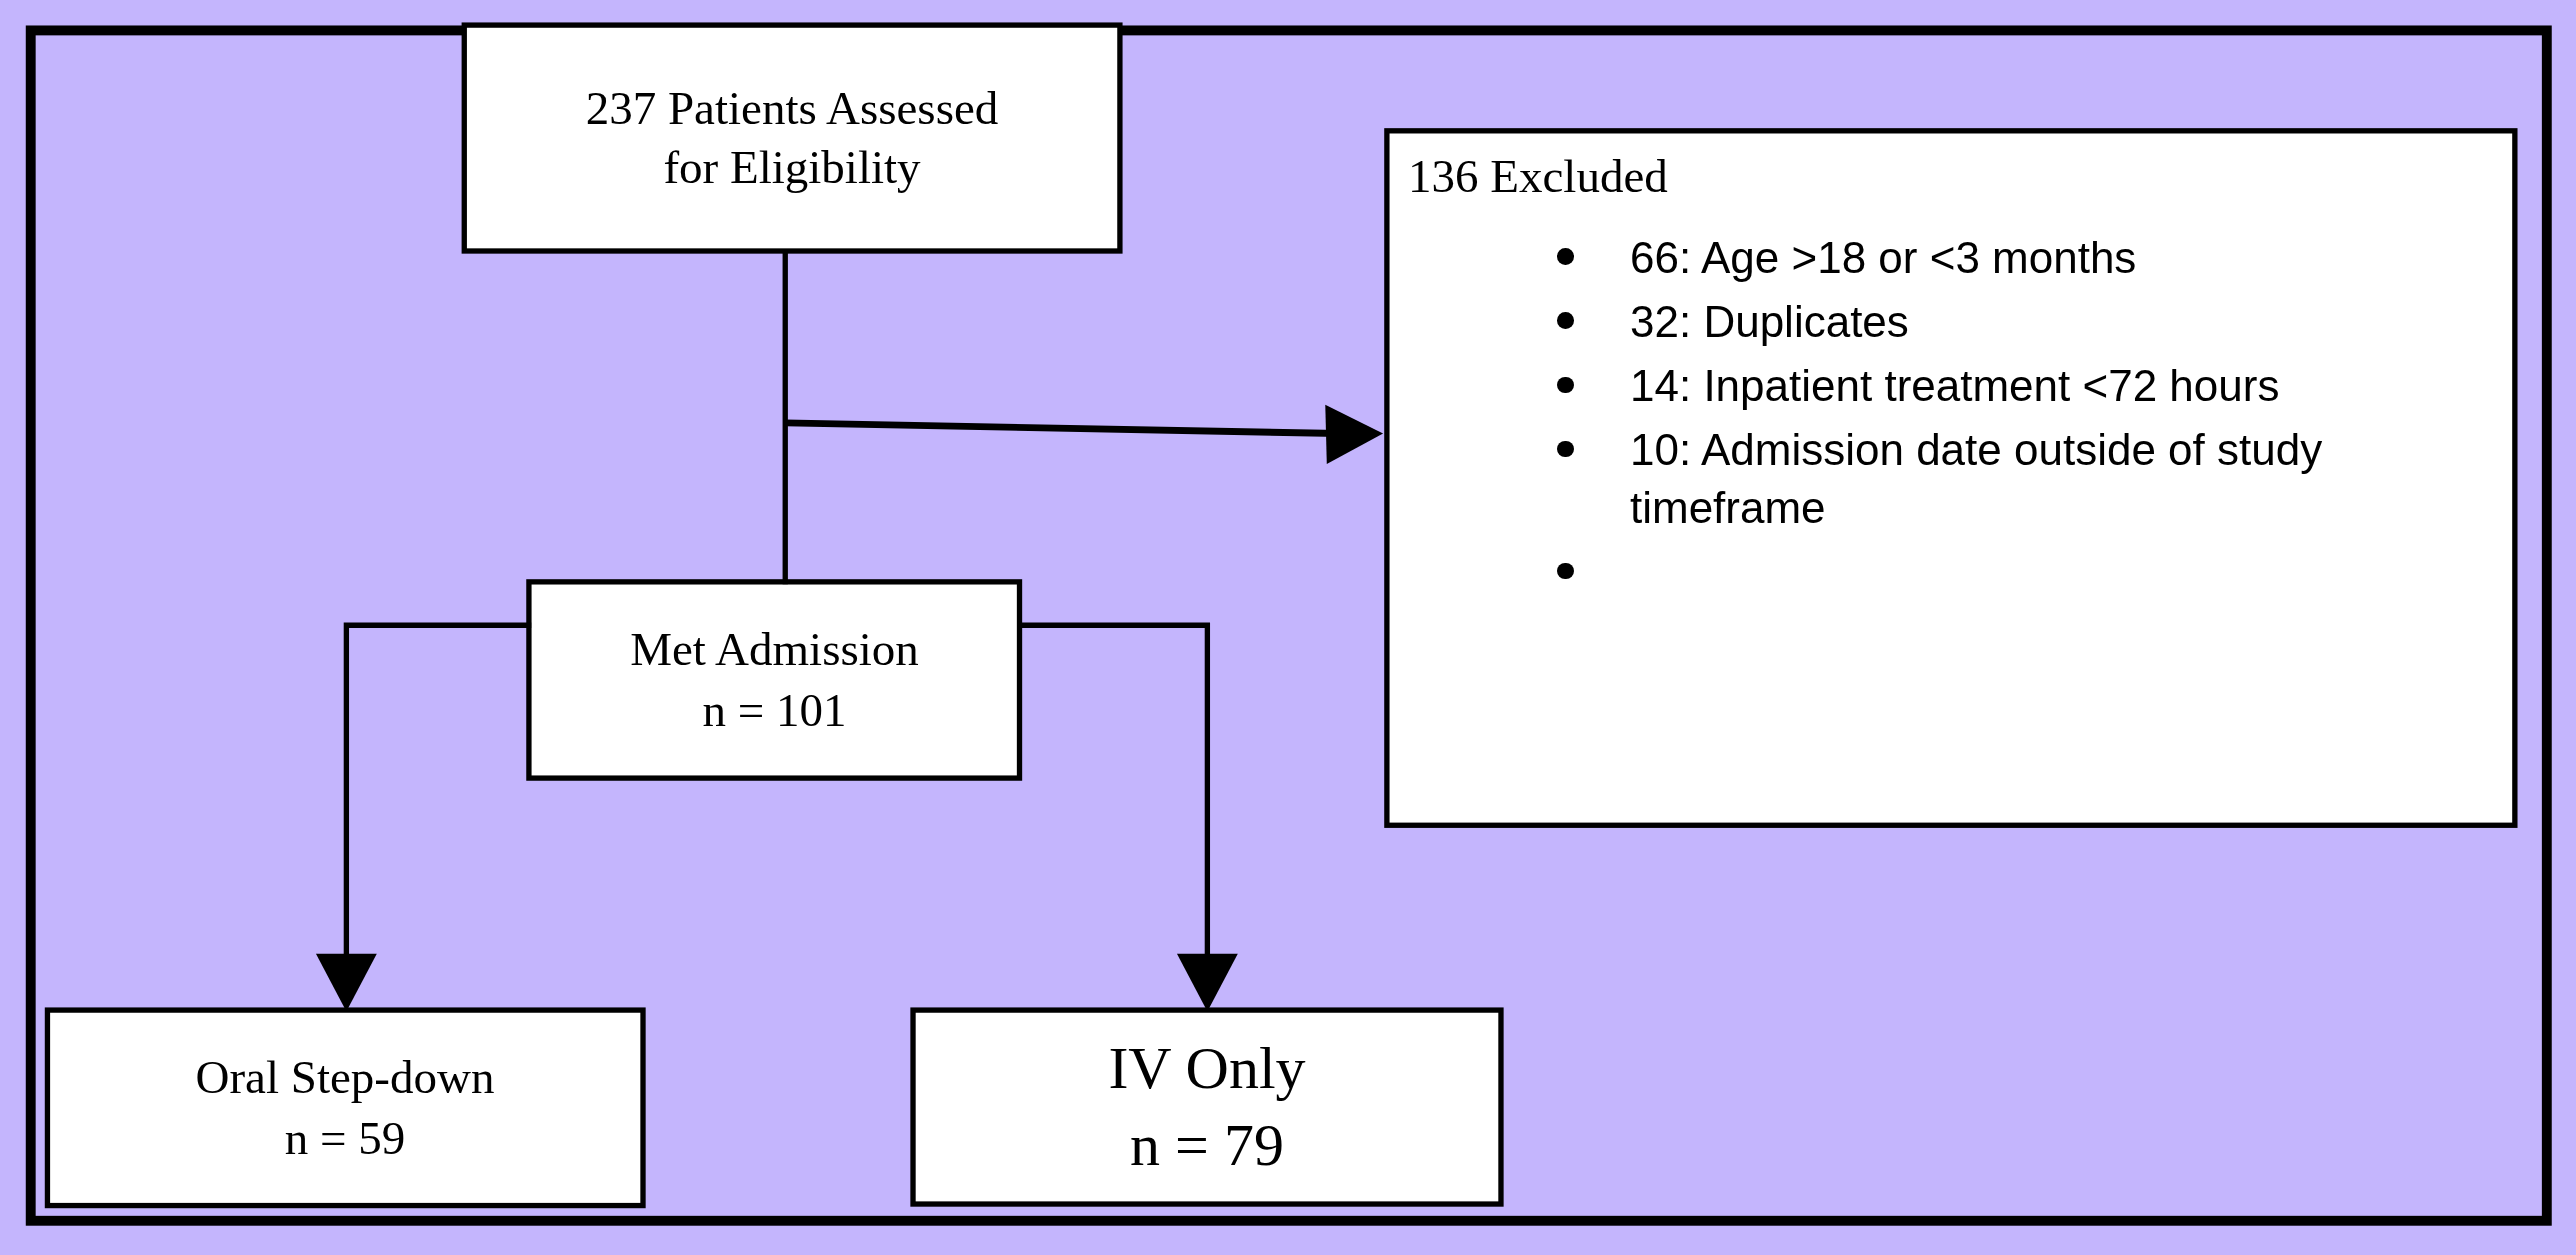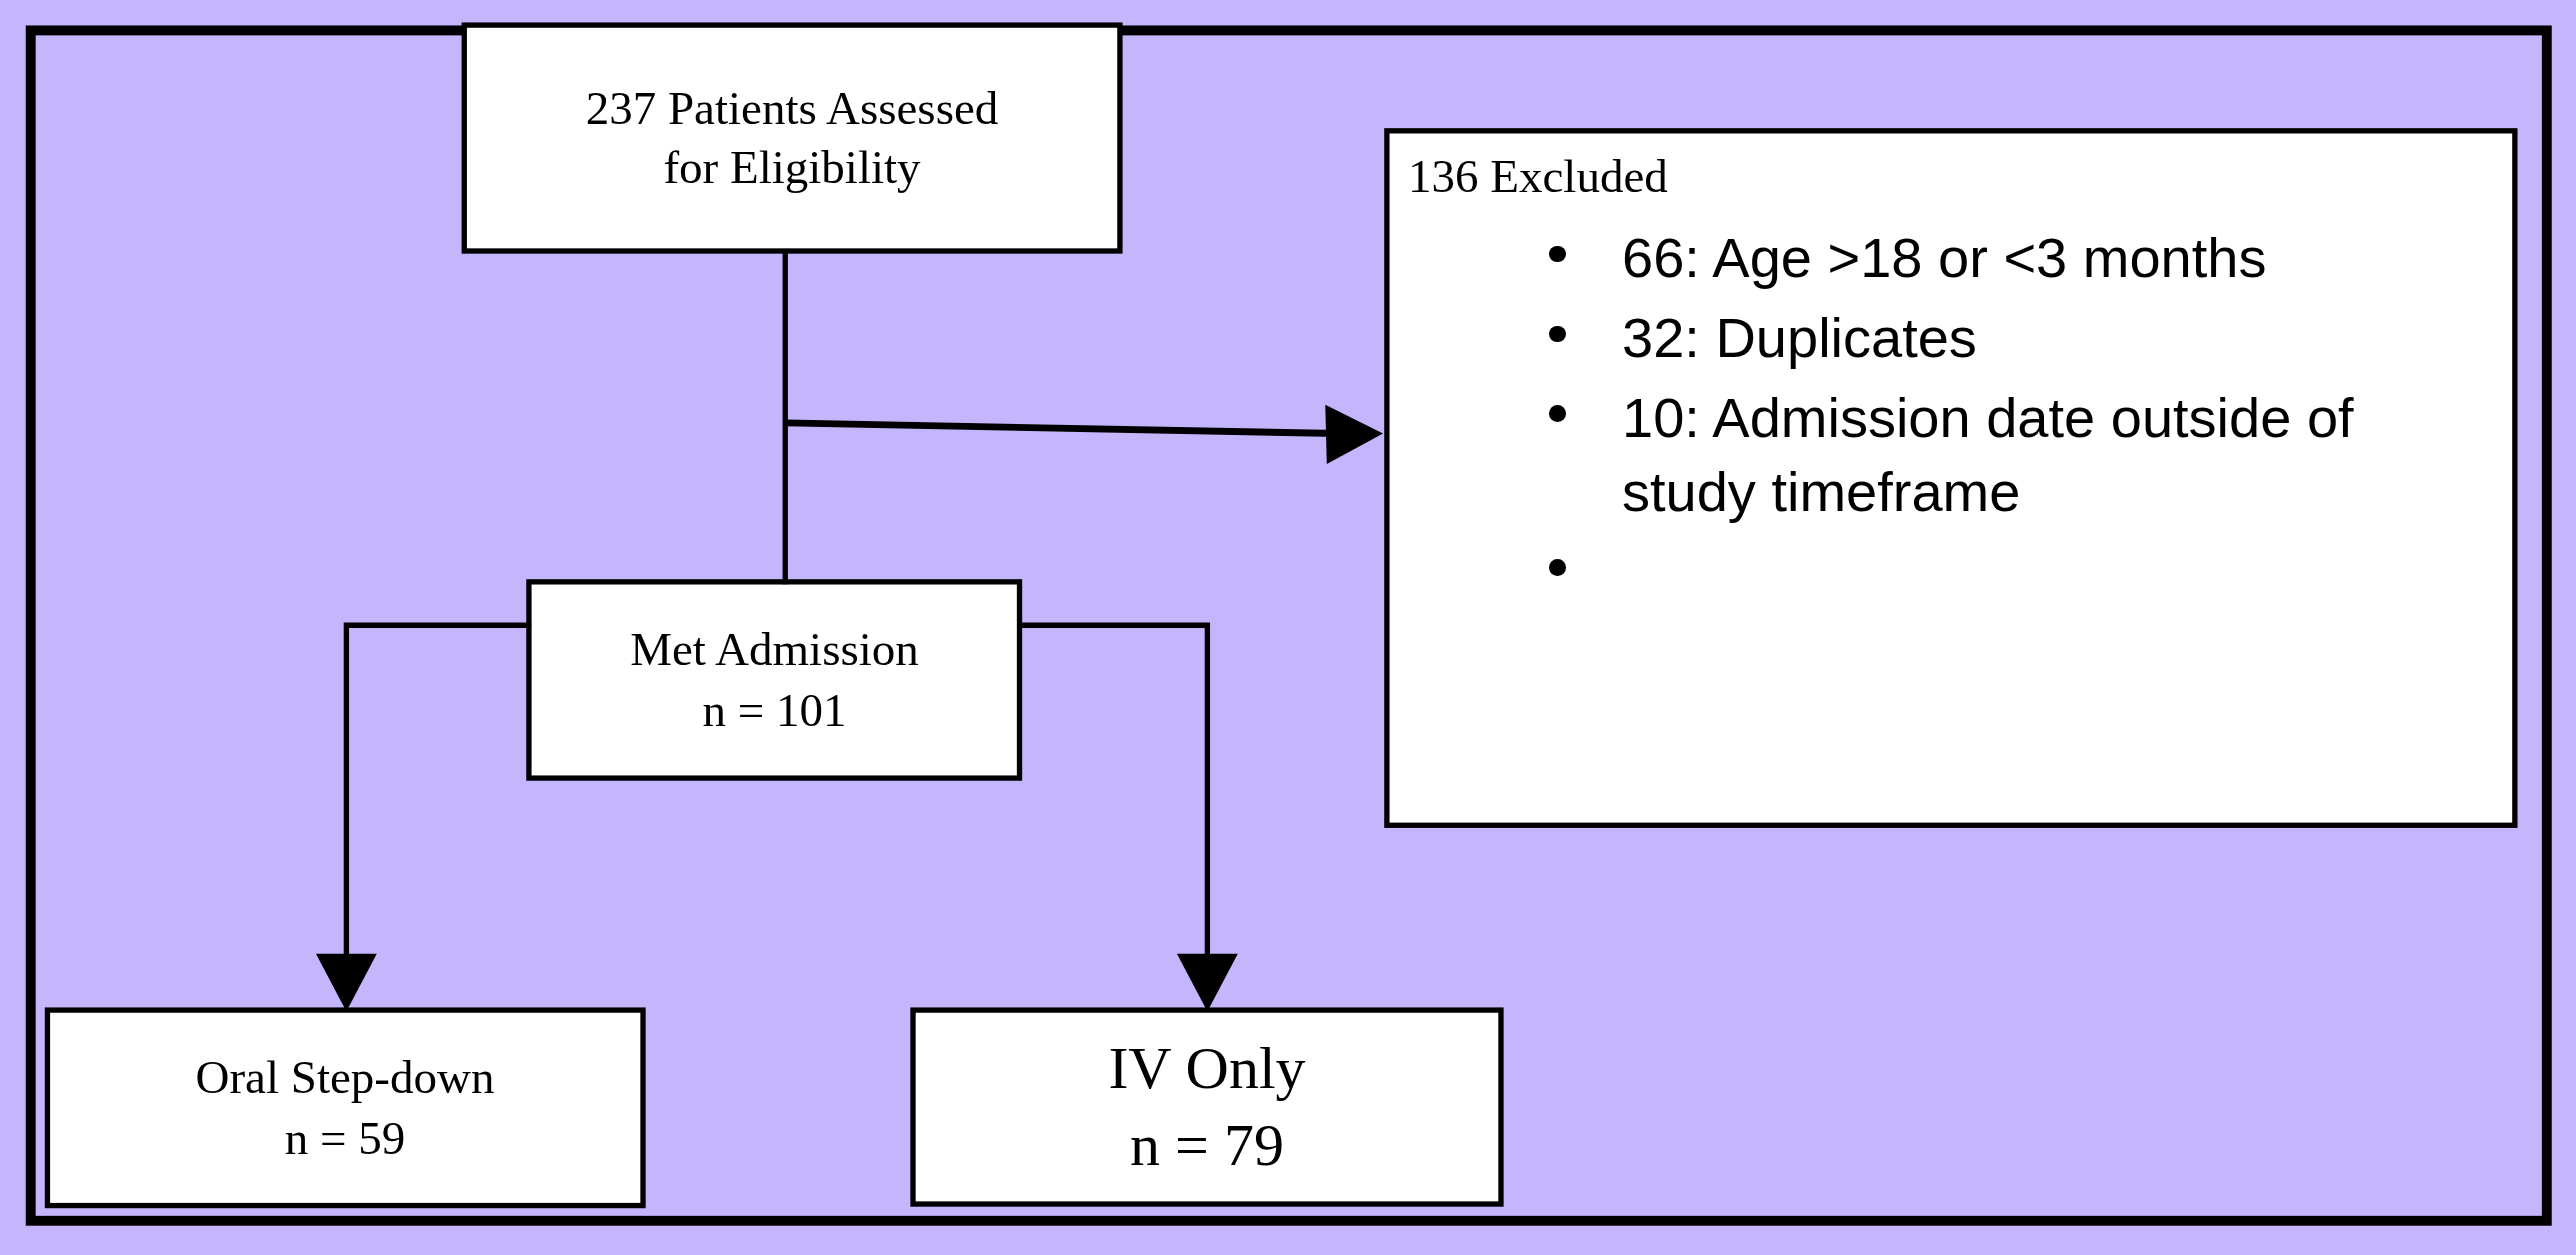--- a/index.html
+++ b/index.html
@@ -98,25 +98,25 @@
     font-family: "Liberation Serif", serif;
     font-size: 47px;
     line-height: 1.1;
     white-space: nowrap;
   }
   #excluded-list {
     position: absolute;
     left: 107px;
     top: 91px;
     right: 23px;
-    margin: 0;
+    margin: 8px;
     padding: 0;
     list-style: none;
     font-family: "Liberation Sans", sans-serif;
-    font-size: 56px;
+    font-size: 44px;
     line-height: 1.32;
   }
   #excluded-list li {
     position: relative;
     padding-left: 128px;
     margin: 0 0 6px 0;
   }
   #excluded-list li .bullet-dot {
     position: absolute;
     left: 55px;
@@ -187,20 +187,24 @@
       <li>
         <span class="bullet-dot"></span>
         <span class="bullet-text">66: Age &gt;18 or &lt;3 months</span>
       </li>
       <li>
         <span class="bullet-dot"></span>
         <span class="bullet-text">32: Duplicates</span>
       </li>
       <li>
         <span class="bullet-dot"></span>
+        <span class="bullet-text">14: Inpatient treatment &lt;72 hours</span>
+      </li>
+      <li>
+        <span class="bullet-dot"></span>
         <span class="bullet-text">10: Admission date outside of study timeframe</span>
       </li>
       <li>
         <span class="bullet-dot"></span>
       </li>
     </ul>
   </div>
 
 </div>
 

